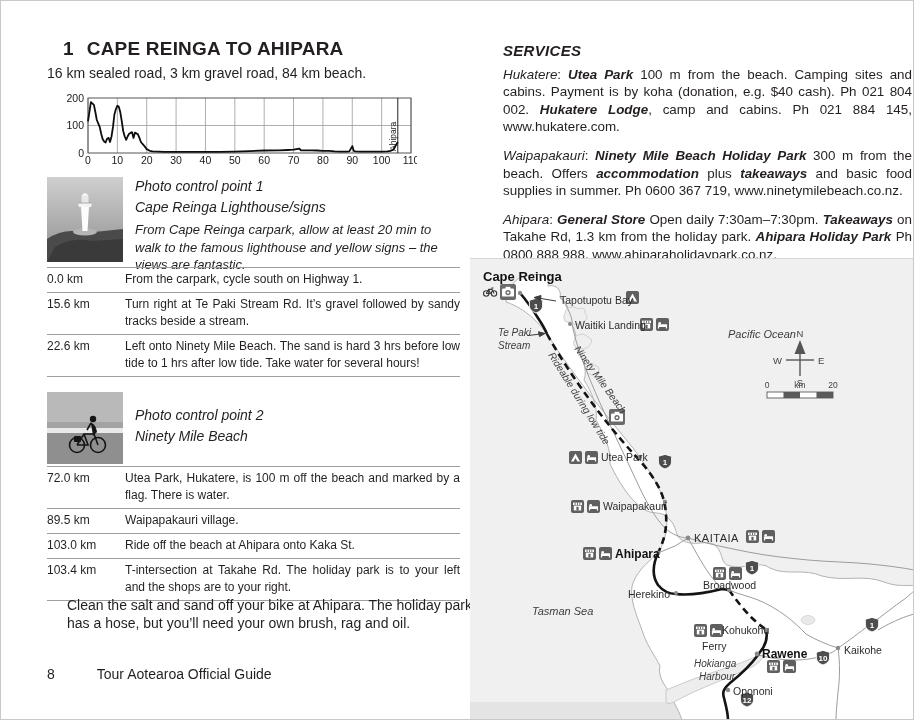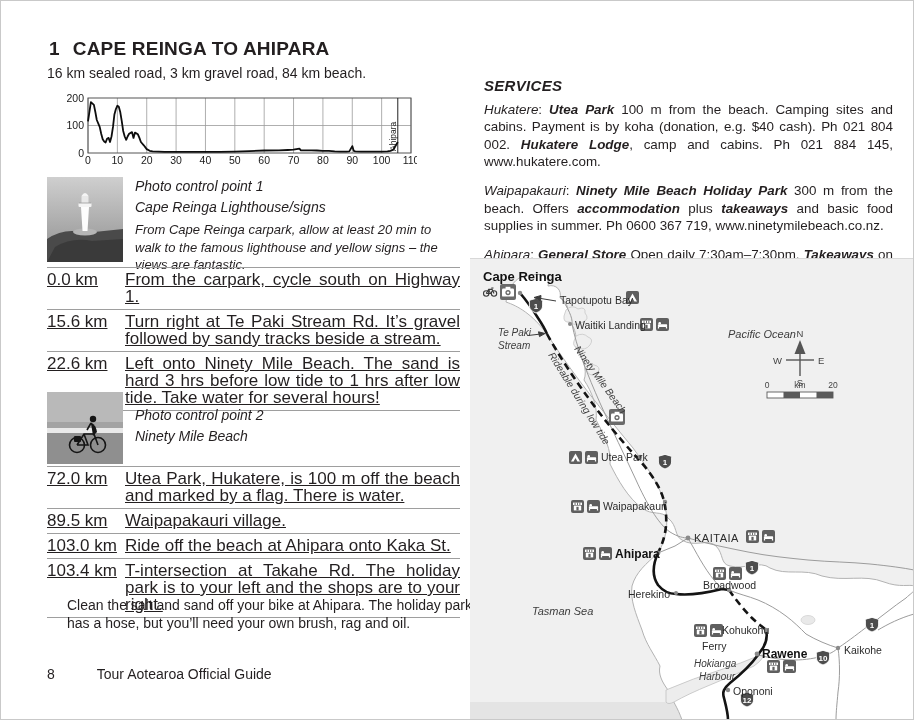--- a/index.html
+++ b/index.html
@@ -2,37 +2,37 @@
 <html><head>
 <meta charset="utf-8">
 <style>
   html,body{margin:0;padding:0;background:#fff;}
   body{width:914px;height:720px;position:relative;overflow:hidden;
        font-family:"Liberation Sans",sans-serif;color:#231f20;}
   .page-border{position:absolute;inset:0;border:1px solid #c9c9c9;pointer-events:none;z-index:50;}
   .abs{position:absolute;}
 
   
-  .title{left:49px;top:38px;font-size:19px;font-weight:700;letter-spacing:.2px;}
+  .title{left:63px;top:38px;font-size:19px;font-weight:700;letter-spacing:.2px;}
   .title .num{margin-right:13px;}
   .subtitle{left:47px;top:65px;font-size:14px;}
   .photo-block-text{font-style:italic;}
   .pcp-line{font-size:14px;line-height:21px;}
   .pcp-note{font-size:13px;line-height:17.5px;margin-top:3px;width:322px;}
   .cue-wrap{left:47px;width:413px;}
   .cue-sep{border-top:1px solid #9e9e9e;height:0;}
-  .cue-row{display:flex;padding:3px 0 4px 0;font-size:17px;line-height:17px;text-decoration:underline;}
+  .cue-row{display:flex;padding:3px 0 4px 0;font-size:12px;line-height:17px;}
   .cue-km{width:78px;flex:0 0 78px;}
   .cue-desc{flex:1;text-align:justify;}
   .closing{left:47px;top:596px;width:413px;font-size:14px;line-height:18px;margin-left:20px;}
   .footer{left:47px;top:666px;font-size:14px;}
   .footer .gap{display:inline-block;width:42px;}
 
   
-  .services{left:484px;top:42px;width:409px;margin-top:35px;}
+  .services{left:503px;top:42px;width:409px;}
   .services h2{margin:0 0 7px 0;font-size:15px;font-style:italic;font-weight:600;letter-spacing:.3px;}
   .services p{margin:0 0 11.5px 0;font-size:13.4px;line-height:17.4px;text-align:justify;}
   .seg-i{font-style:italic;}
   .seg-bi{font-style:italic;font-weight:700;}
 
   
   .chart-svg{left:45px;top:90px;}
   .chart-tick{font-size:10.5px;fill:#1a1a1a;}
   .chart-marker-text{font-size:8.5px;fill:#1a1a1a;}
 

